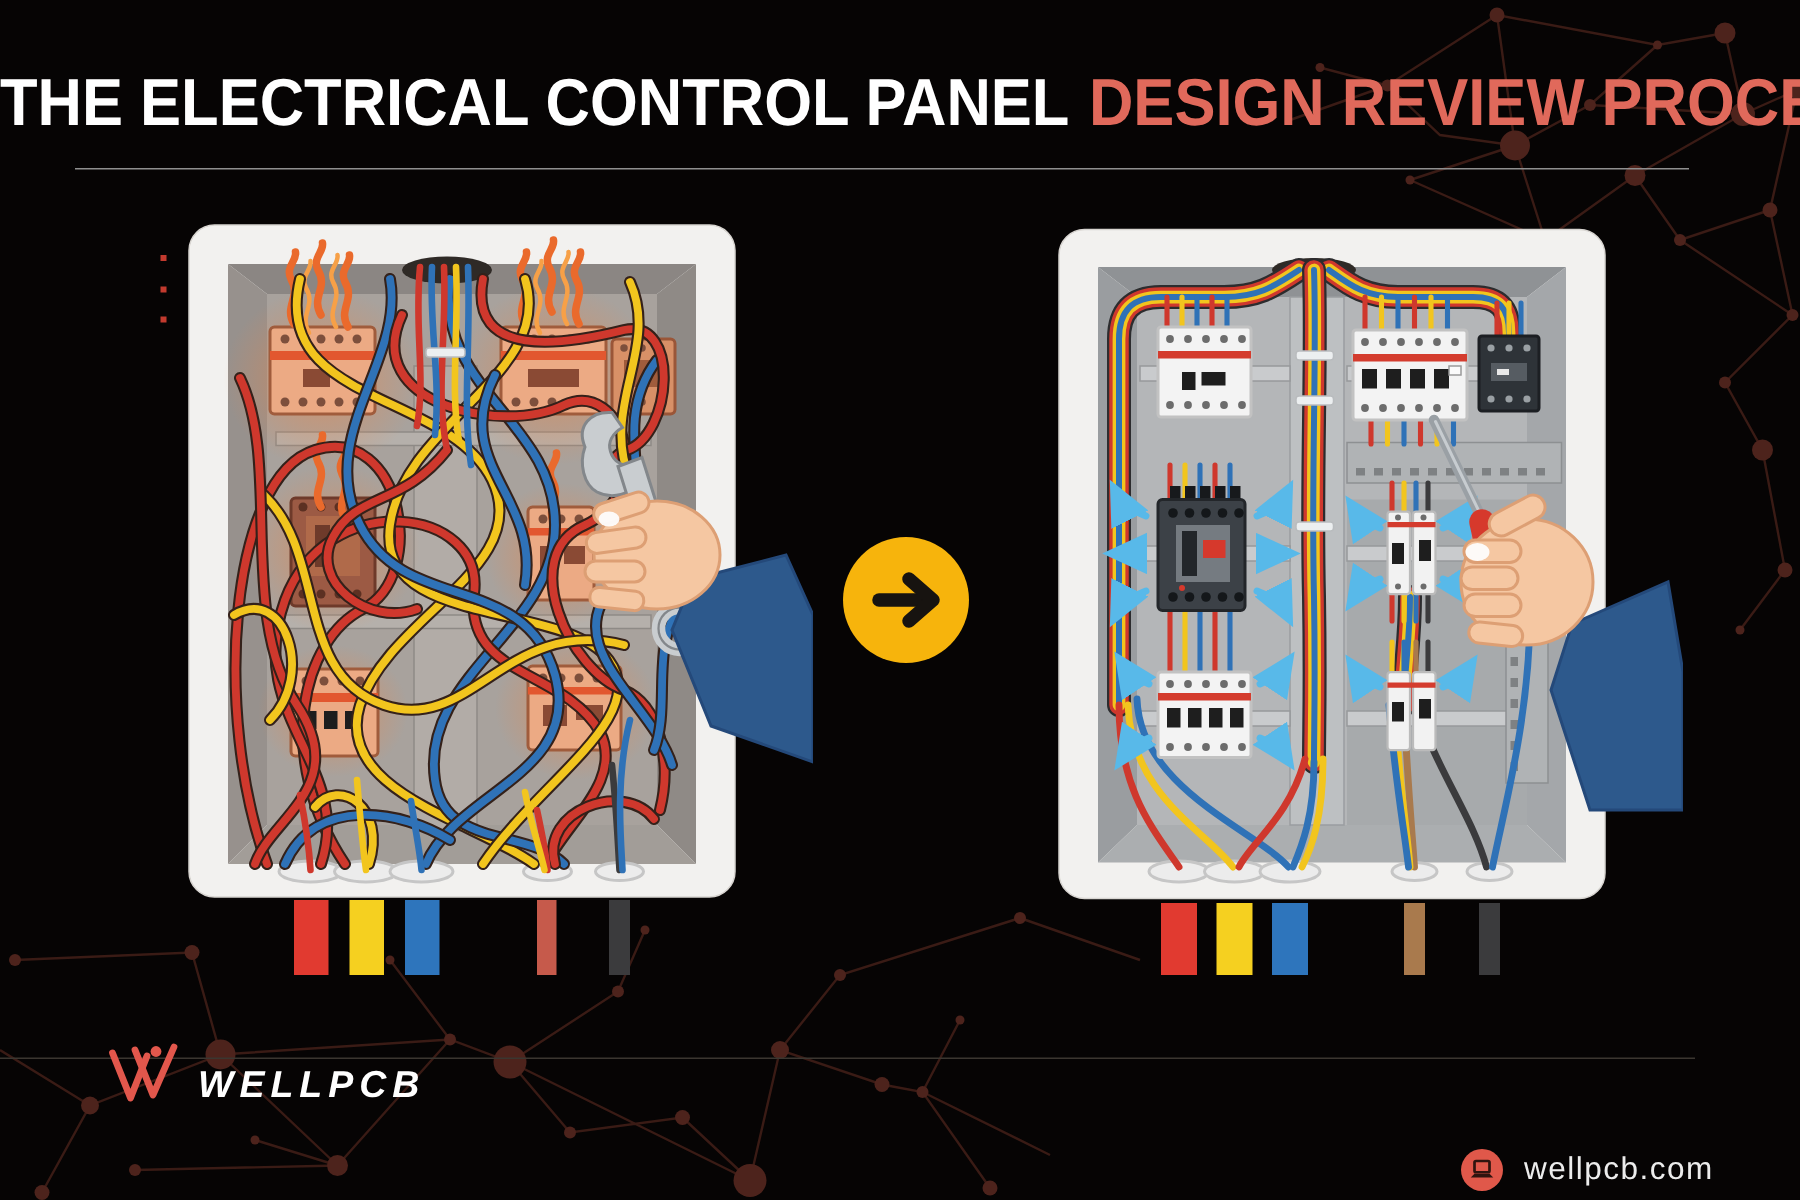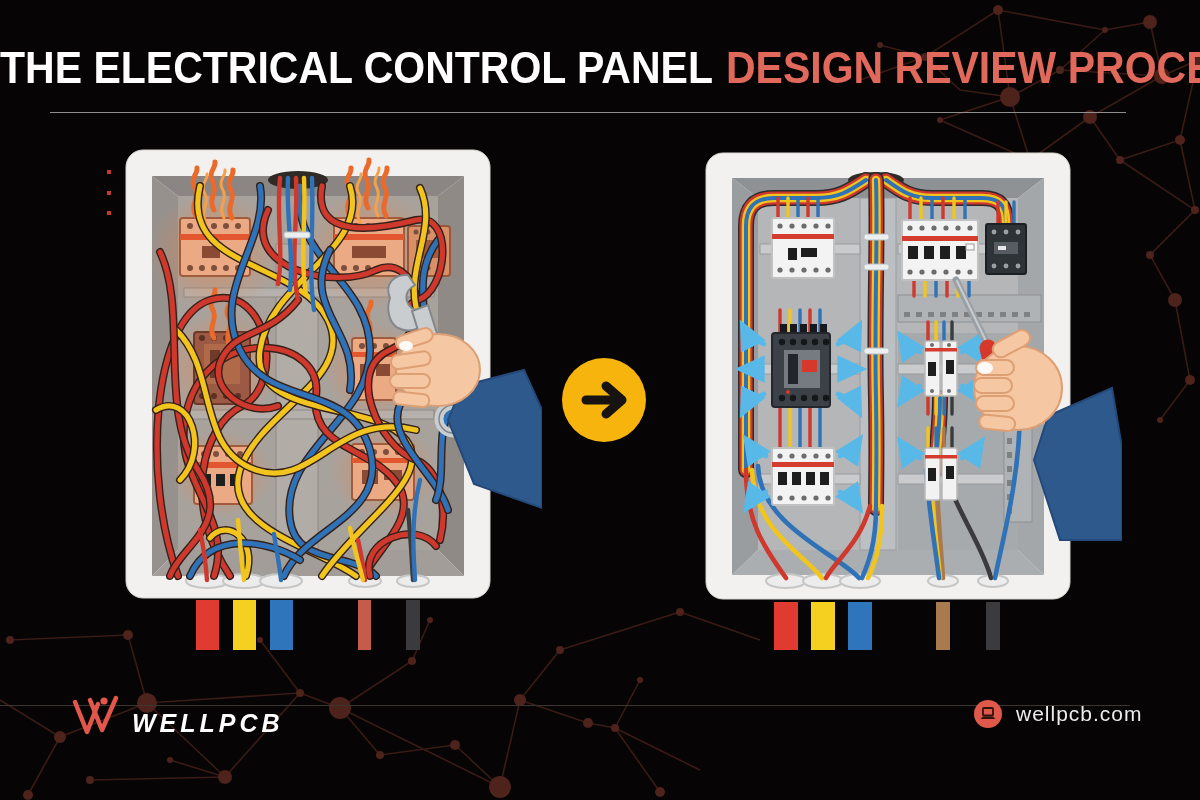--- a/index.html
+++ b/index.html
@@ -15,21 +15,21 @@
   #header{left:0;top:48px;width:1200px;text-align:center;z-index:2;}
   #title{font-size:41px;font-weight:700;letter-spacing:0px;white-space:nowrap;
          transform:scaleY(1.08);line-height:1;}
   #title .t1{color:#ffffff;}
   #title .t2{color:#e0695b;margin-left:13px;}
   #hr-top{left:50px;top:112px;width:1076px;height:1px;background:#8f8f8f;z-index:2;}
   
   #hr-bottom{left:0;top:705px;width:1130px;height:1px;background:#3b3630;z-index:2;}
   #logo{left:70px;top:688px;height:50px;display:flex;align-items:flex-end;gap:10px;z-index:2;}
   #logo-text{color:#ffffff;font-weight:700;font-style:italic;font-size:25px;letter-spacing:4px;}
-  #website{left:974px;top:700px;display:flex;align-items:center;gap:14px;z-index:2;}
+  #website{left:974px;top:766px;display:flex;align-items:center;gap:14px;z-index:2;}
   #website-label{color:#ececec;font-size:21px;letter-spacing:1px;font-weight:400;}
   
   #panel-before{left:118px;top:148px;z-index:1;}
   #panel-after{left:698px;top:148px;z-index:1;}
   #arrow-badge{left:560px;top:356px;z-index:1;}
   
   .wo{stroke:#34211a;stroke-width:8;fill:none;stroke-linecap:round;}
   .wr{stroke:#cf382d;stroke-width:5.2;fill:none;stroke-linecap:round;}
   .wy{stroke:#f2c51e;stroke-width:5.2;fill:none;stroke-linecap:round;}
   .wb{stroke:#2f72b7;stroke-width:5.2;fill:none;stroke-linecap:round;}

